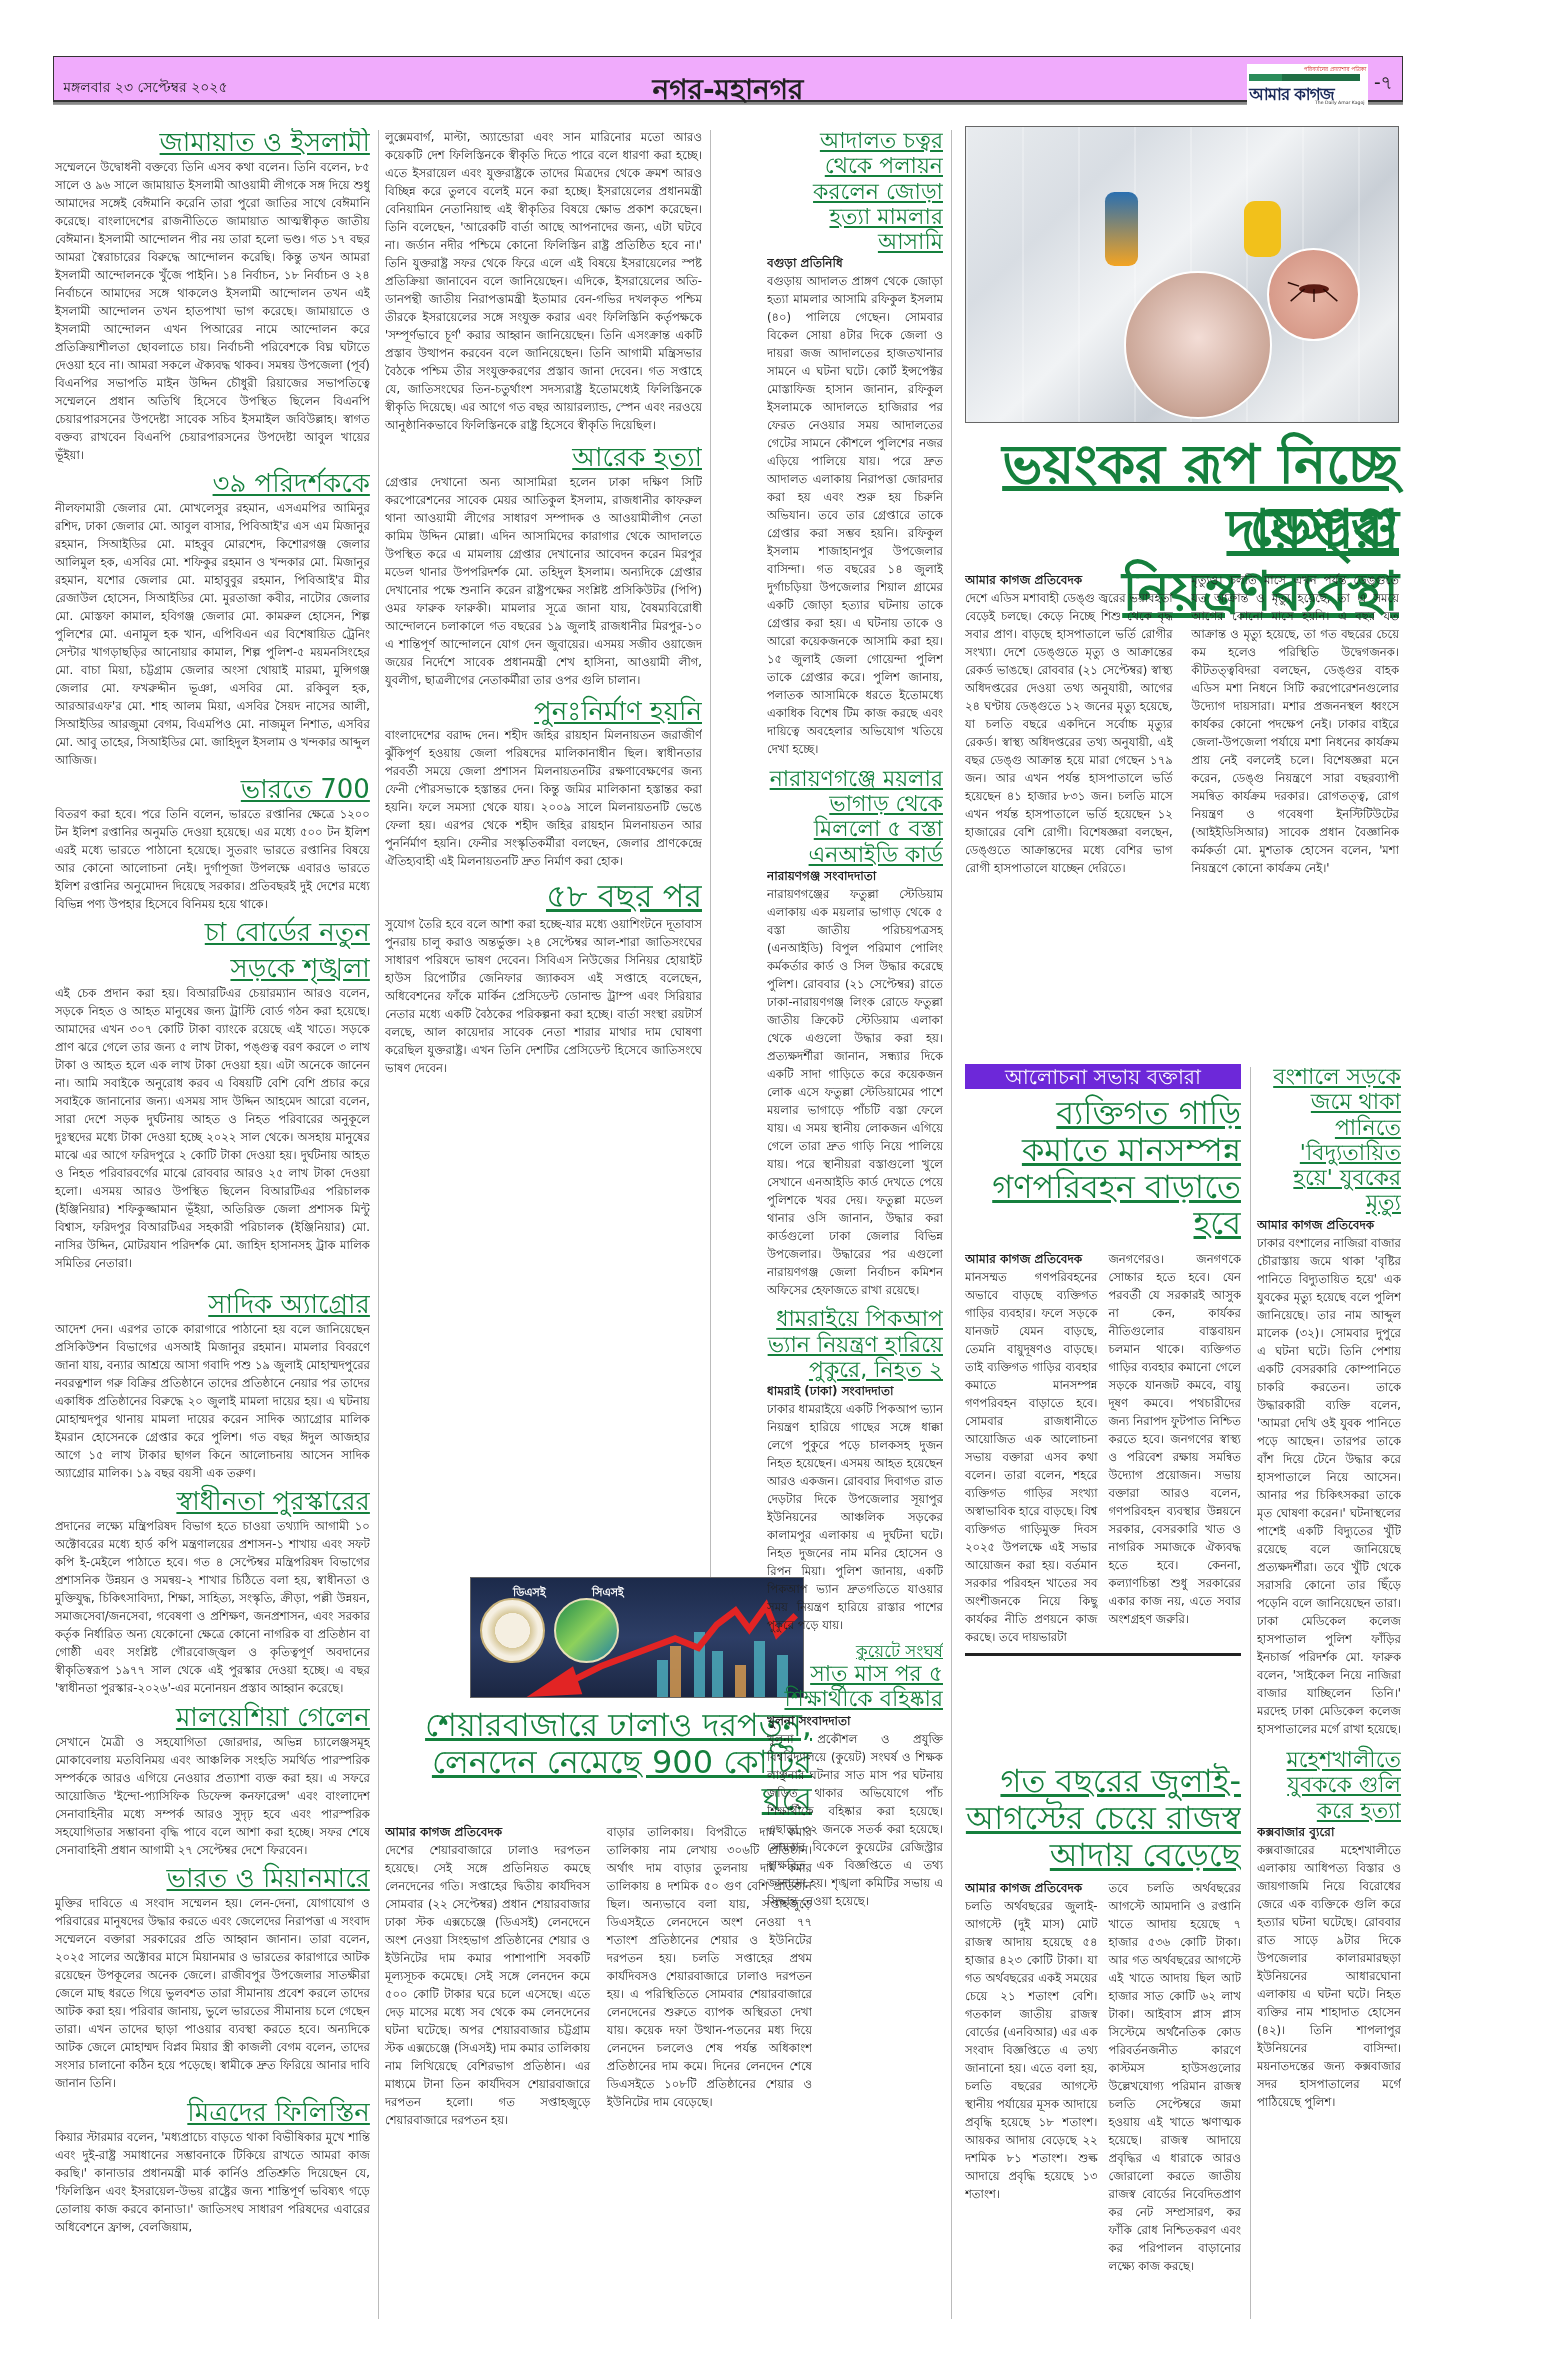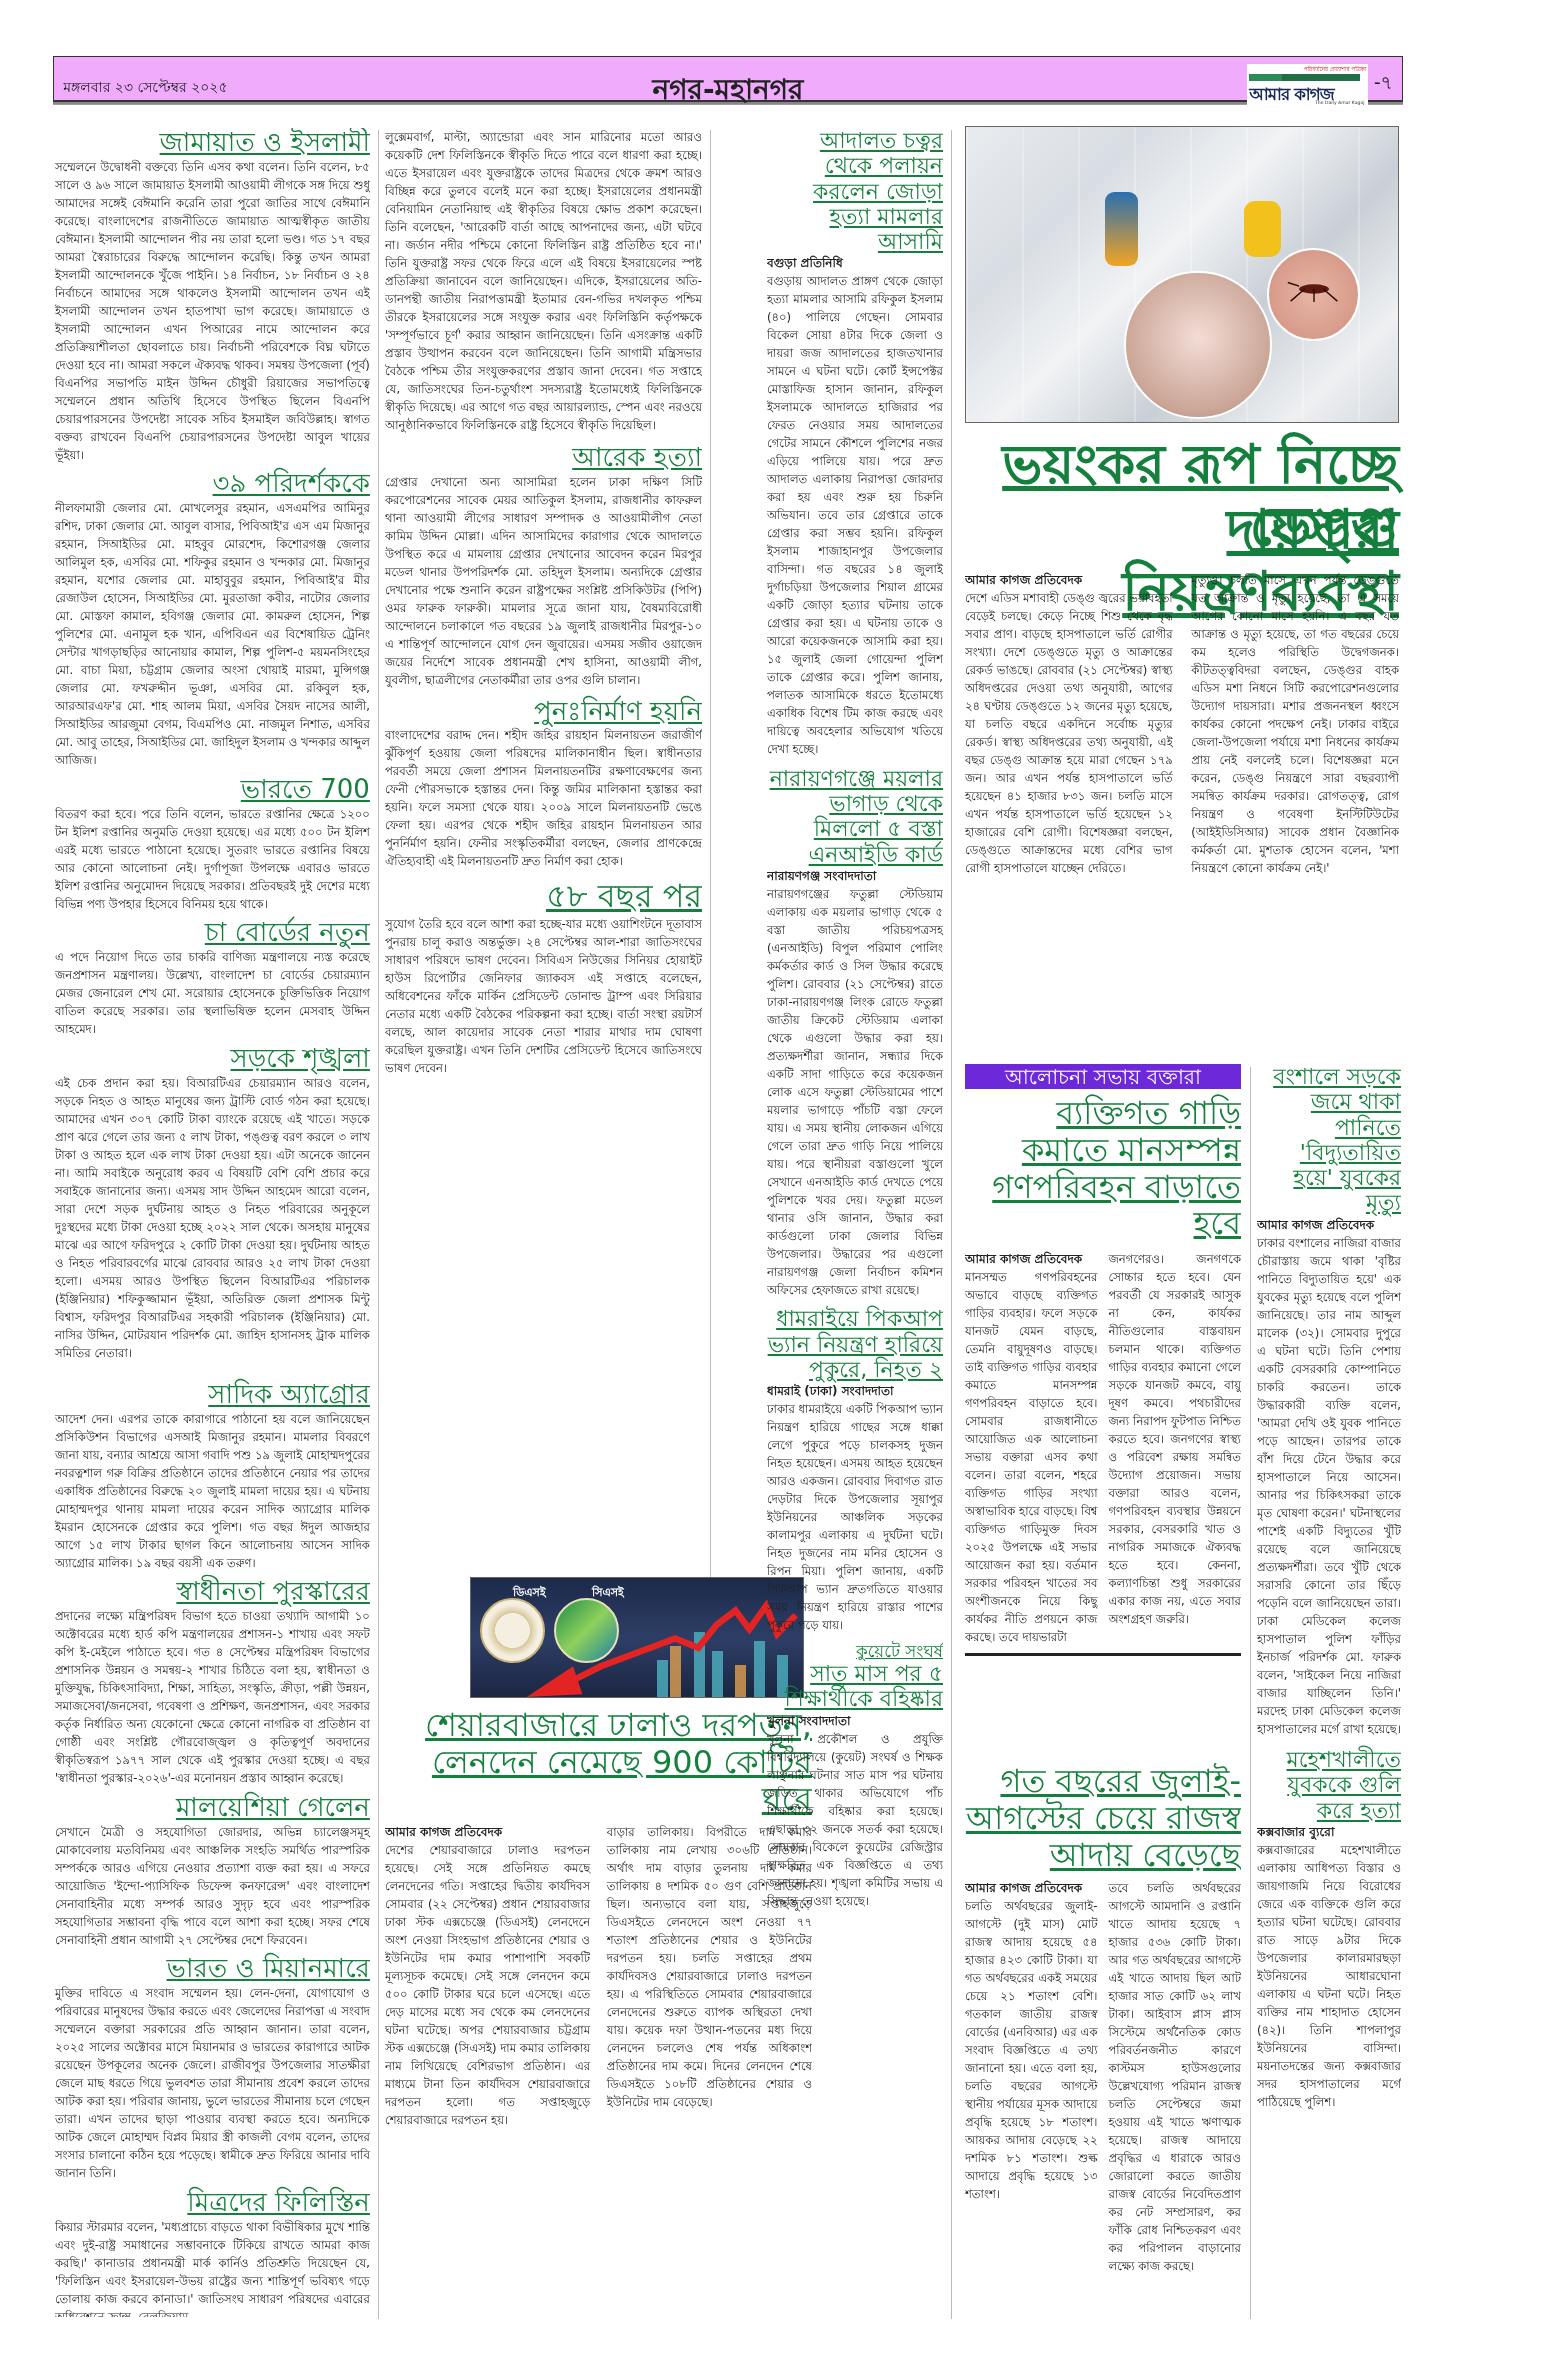--- a/index.html
+++ b/index.html
@@ -81,21 +81,20 @@
   </div>
 
   <div class="col" style="left:1.9px; top:72px; width:315px; height:2189px;">
     <div class="hd hd-m">জামায়াত ও ইসলামী</div>
     <p>সম্মেলনে উদ্বোধনী বক্তব্যে তিনি এসব কথা বলেন। তিনি বলেন, ৮৫ সালে ও ৯৬ সালে জামায়াত ইসলামী আওয়ামী লীগকে সঙ্গ দিয়ে শুধু আমাদের সঙ্গেই বেঈমানি করেনি তারা পুরো জাতির সাথে বেঈমানি করেছে। বাংলাদেশের রাজনীতিতে জামায়াত আত্মস্বীকৃত জাতীয় বেঈমান। ইসলামী আন্দোলন পীর নয় তারা হলো ভণ্ড। গত ১৭ বছর আমরা স্বৈরাচারের বিরুদ্ধে আন্দোলন করেছি। কিন্তু তখন আমরা ইসলামী আন্দোলনকে খুঁজে পাইনি। ১৪ নির্বাচন, ১৮ নির্বাচন ও ২৪ নির্বাচনে আমাদের সঙ্গে থাকলেও ইসলামী আন্দোলন তখন এই ইসলামী আন্দোলন তখন হাতপাখা ভাগ করেছে। জামায়াতে ও ইসলামী আন্দোলন এখন পিআরের নামে আন্দোলন করে প্রতিক্রিয়াশীলতা ছোবলাতে চায়। নির্বাচনী পরিবেশকে বিঘ্ন ঘটাতে দেওয়া হবে না। আমরা সকলে ঐক্যবদ্ধ থাকব। সমন্বয় উপজেলা (পূর্ব) বিএনপির সভাপতি মাইন উদ্দিন চৌধুরী রিয়াজের সভাপতিত্বে সম্মেলনে প্রধান অতিথি হিসেবে উপস্থিত ছিলেন বিএনপি চেয়ারপারসনের উপদেষ্টা সাবেক সচিব ইসমাইল জবিউল্লাহ। স্বাগত বক্তব্য রাখবেন বিএনপি চেয়ারপারসনের উপদেষ্টা আবুল খায়ের ভূঁইয়া।</p>
     <div class="hd hd-m" style="margin-top:5.6px">৩৯ পরিদর্শককে</div>
     <p>নীলফামারী জেলার মো. মোখলেসুর রহমান, এসএমপির আমিনুর রশিদ, ঢাকা জেলার মো. আবুল বাসার, পিবিআই'র এস এম মিজানুর রহমান, সিআইডির মো. মাহবুব মোরশেদ, কিশোরগঞ্জ জেলার আলিমুল হক, এসবির মো. শফিকুর রহমান ও খন্দকার মো. মিজানুর রহমান, যশোর জেলার মো. মাহাবুবুর রহমান, পিবিআই'র মীর রেজাউল হোসেন, সিআইডির মো. মুরতাজা কবীর, নাটোর জেলার মো. মোস্তফা কামাল, হবিগঞ্জ জেলার মো. কামরুল হোসেন, শিল্প পুলিশের মো. এনামুল হক খান, এপিবিএন এর বিশেষায়িত ট্রেনিং সেন্টার খাগড়াছড়ির আনোয়ার কামাল, শিল্প পুলিশ-৫ ময়মনসিংহের মো. বাচা মিয়া, চট্টগ্রাম জেলার অংসা থোয়াই মারমা, মুন্সিগঞ্জ জেলার মো. ফখরুদ্দীন ভূঞা, এসবির মো. রকিবুল হক, আরআরএফ'র মো. শাহ আলম মিয়া, এসবির সৈয়দ নাসের আলী, সিআইডির আরজুমা বেগম, বিএমপিও মো. নাজমুল নিশাত, এসবির মো. আবু তাহের, সিআইডির মো. জাহিদুল ইসলাম ও খন্দকার আব্দুল আজিজ।</p>
     <div class="hd hd-m" style="margin-top:5.6px">ভারতে 700</div>
     <p>বিতরণ করা হবে। পরে তিনি বলেন, ভারতে রপ্তানির ক্ষেত্রে ১২০০ টন ইলিশ রপ্তানির অনুমতি দেওয়া হয়েছে। এর মধ্যে ৫০০ টন ইলিশ এরই মধ্যে ভারতে পাঠানো হয়েছে। সুতরাং ভারতে রপ্তানির বিষয়ে আর কোনো আলোচনা নেই। দুর্গাপূজা উপলক্ষে এবারও ভারতে ইলিশ রপ্তানির অনুমোদন দিয়েছে সরকার। প্রতিবছরই দুই দেশের মধ্যে বিভিন্ন পণ্য উপহার হিসেবে বিনিময় হয়ে থাকে।</p>
     <div class="hd hd-m" style="margin-top:5.6px">চা বোর্ডের নতুন</div>
-    <p>এ পদে নিয়োগ দিতে তার চাকরি বাণিজ্য মন্ত্রণালয়ে ন্যস্ত করেছে জনপ্রশাসন মন্ত্রণালয়। উল্লেখ্য, বাংলাদেশ চা বোর্ডের চেয়ারম্যান মেজর জেনারেল শেখ মো. সরোয়ার হোসেনকে চুক্তিভিত্তিক নিয়োগ বাতিল করেছে সরকার। তার স্থলাভিষিক্ত হলেন মেসবাহ উদ্দিন আহমেদ।</p>
     <div class="hd hd-m" style="margin-top:5.6px">সড়কে শৃঙ্খলা</div>
     <p>এই চেক প্রদান করা হয়। বিআরটিএর চেয়ারম্যান আরও বলেন, সড়কে নিহত ও আহত মানুষের জন্য ট্রাস্টি বোর্ড গঠন করা হয়েছে। আমাদের এখন ৩০৭ কোটি টাকা ব্যাংকে রয়েছে এই খাতে। সড়কে প্রাণ ঝরে গেলে তার জন্য ৫ লাখ টাকা, পঙ্গুত্ব বরণ করলে ৩ লাখ টাকা ও আহত হলে এক লাখ টাকা দেওয়া হয়। এটা অনেকে জানেন না। আমি সবাইকে অনুরোধ করব এ বিষয়টি বেশি বেশি প্রচার করে সবাইকে জানানোর জন্য। এসময় সাদ উদ্দিন আহমেদ আরো বলেন, সারা দেশে সড়ক দুর্ঘটনায় আহত ও নিহত পরিবারের অনুকূলে দুঃস্থদের মধ্যে টাকা দেওয়া হচ্ছে ২০২২ সাল থেকে। অসহায় মানুষের মাঝে এর আগে ফরিদপুরে ২ কোটি টাকা দেওয়া হয়। দুর্ঘটনায় আহত ও নিহত পরিবারবর্গের মাঝে রোববার আরও ২৫ লাখ টাকা দেওয়া হলো। এসময় আরও উপস্থিত ছিলেন বিআরটিএর পরিচালক (ইঞ্জিনিয়ার) শফিকুজ্জামান ভূঁইয়া, অতিরিক্ত জেলা প্রশাসক মিন্টু বিশ্বাস, ফরিদপুর বিআরটিএর সহকারী পরিচালক (ইঞ্জিনিয়ার) মো. নাসির উদ্দিন, মোটরযান পরিদর্শক মো. জাহিদ হাসানসহ ট্রাক মালিক সমিতির নেতারা।</p>
     <div class="hd hd-m" style="margin-top:18px">সাদিক অ্যাগ্রোর</div>
     <p>আদেশ দেন। এরপর তাকে কারাগারে পাঠানো হয় বলে জানিয়েছেন প্রসিকিউশন বিভাগের এসআই মিজানুর রহমান। মামলার বিবরণে জানা যায়, বন্যার আশ্রয়ে আসা গবাদি পশু ১৯ জুলাই মোহাম্মদপুরের নবরত্নশাল গরু বিক্রির প্রতিষ্ঠানে তাদের প্রতিষ্ঠানে নেয়ার পর তাদের একাধিক প্রতিষ্ঠানের বিরুদ্ধে ২০ জুলাই মামলা দায়ের হয়। এ ঘটনায় মোহাম্মদপুর থানায় মামলা দায়ের করেন সাদিক অ্যাগ্রোর মালিক ইমরান হোসেনকে গ্রেপ্তার করে পুলিশ। গত বছর ঈদুল আজহার আগে ১৫ লাখ টাকার ছাগল কিনে আলোচনায় আসেন সাদিক অ্যাগ্রোর মালিক। ১৯ বছর বয়সী এক তরুণ।</p>
     <div class="hd hd-m" style="margin-top:5.6px">স্বাধীনতা পুরস্কারের</div>
     <p>প্রদানের লক্ষ্যে মন্ত্রিপরিষদ বিভাগ হতে চাওয়া তথ্যাদি আগামী ১০ অক্টোবরের মধ্যে হার্ড কপি মন্ত্রণালয়ের প্রশাসন-১ শাখায় এবং সফট কপি ই-মেইলে পাঠাতে হবে। গত ৪ সেপ্টেম্বর মন্ত্রিপরিষদ বিভাগের প্রশাসনিক উন্নয়ন ও সমন্বয়-২ শাখার চিঠিতে বলা হয়, স্বাধীনতা ও মুক্তিযুদ্ধ, চিকিৎসাবিদ্যা, শিক্ষা, সাহিত্য, সংস্কৃতি, ক্রীড়া, পল্লী উন্নয়ন, সমাজসেবা/জনসেবা, গবেষণা ও প্রশিক্ষণ, জনপ্রশাসন, এবং সরকার কর্তৃক নির্ধারিত অন্য যেকোনো ক্ষেত্রে কোনো নাগরিক বা প্রতিষ্ঠান বা গোষ্ঠী এবং সংশ্লিষ্ট গৌরবোজ্জ্বল ও কৃতিত্বপূর্ণ অবদানের স্বীকৃতিস্বরূপ ১৯৭৭ সাল থেকে এই পুরস্কার দেওয়া হচ্ছে। এ বছর 'স্বাধীনতা পুরস্কার-২০২৬'-এর মনোনয়ন প্রস্তাব আহ্বান করেছে।</p>
     <div class="hd hd-m" style="margin-top:5.6px">মালয়েশিয়া গেলেন</div>
     <p>সেখানে মৈত্রী ও সহযোগিতা জোরদার, অভিন্ন চ্যালেঞ্জসমূহ মোকাবেলায় মতবিনিময় এবং আঞ্চলিক সংহতি সমর্থিত পারস্পরিক সম্পর্ককে আরও এগিয়ে নেওয়ার প্রত্যাশা ব্যক্ত করা হয়। এ সফরে আয়োজিত 'ইন্দো-প্যাসিফিক ডিফেন্স কনফারেন্স' এবং বাংলাদেশ সেনাবাহিনীর মধ্যে সম্পর্ক আরও সুদৃঢ় হবে এবং পারস্পরিক সহযোগিতার সম্ভাবনা বৃদ্ধি পাবে বলে আশা করা হচ্ছে। সফর শেষে সেনাবাহিনী প্রধান আগামী ২৭ সেপ্টেম্বর দেশে ফিরবেন।</p>
     <div class="hd hd-m" style="margin-top:5.6px">ভারত ও মিয়ানমারে</div>
     <p>মুক্তির দাবিতে এ সংবাদ সম্মেলন হয়। লেন-দেনা, যোগাযোগ ও পরিবারের মানুষদের উদ্ধার করতে এবং জেলেদের নিরাপত্তা এ সংবাদ সম্মেলনে বক্তারা সরকারের প্রতি আহ্বান জানান। তারা বলেন, ২০২৫ সালের অক্টোবর মাসে মিয়ানমার ও ভারতের কারাগারে আটক রয়েছেন উপকূলের অনেক জেলে। রাজীবপুর উপজেলার সাতক্ষীরা জেলে মাছ ধরতে গিয়ে ভুলবশত তারা সীমানায় প্রবেশ করলে তাদের আটক করা হয়। পরিবার জানায়, ভুলে ভারতের সীমানায় চলে গেছেন তারা। এখন তাদের ছাড়া পাওয়ার ব্যবস্থা করতে হবে। অন্যদিকে আটক জেলে মোহাম্মদ বিপ্লব মিয়ার স্ত্রী কাজলী বেগম বলেন, তাদের সংসার চালানো কঠিন হয়ে পড়েছে। স্বামীকে দ্রুত ফিরিয়ে আনার দাবি জানান তিনি।</p>

